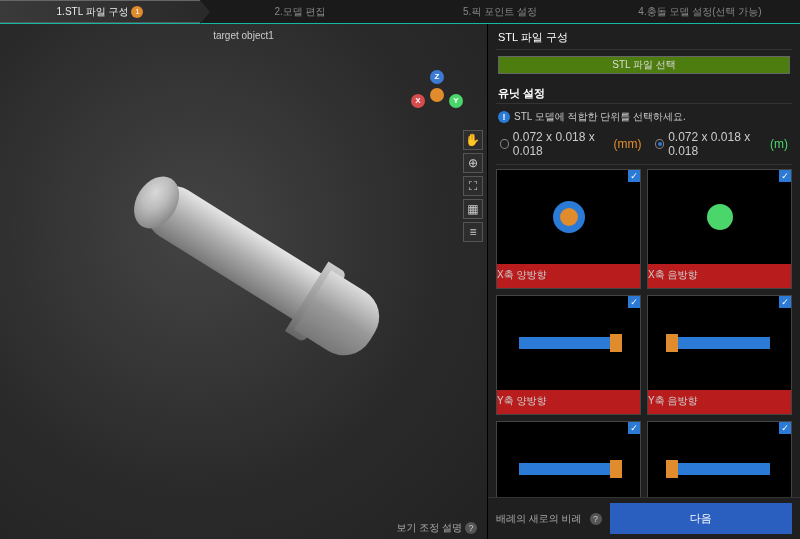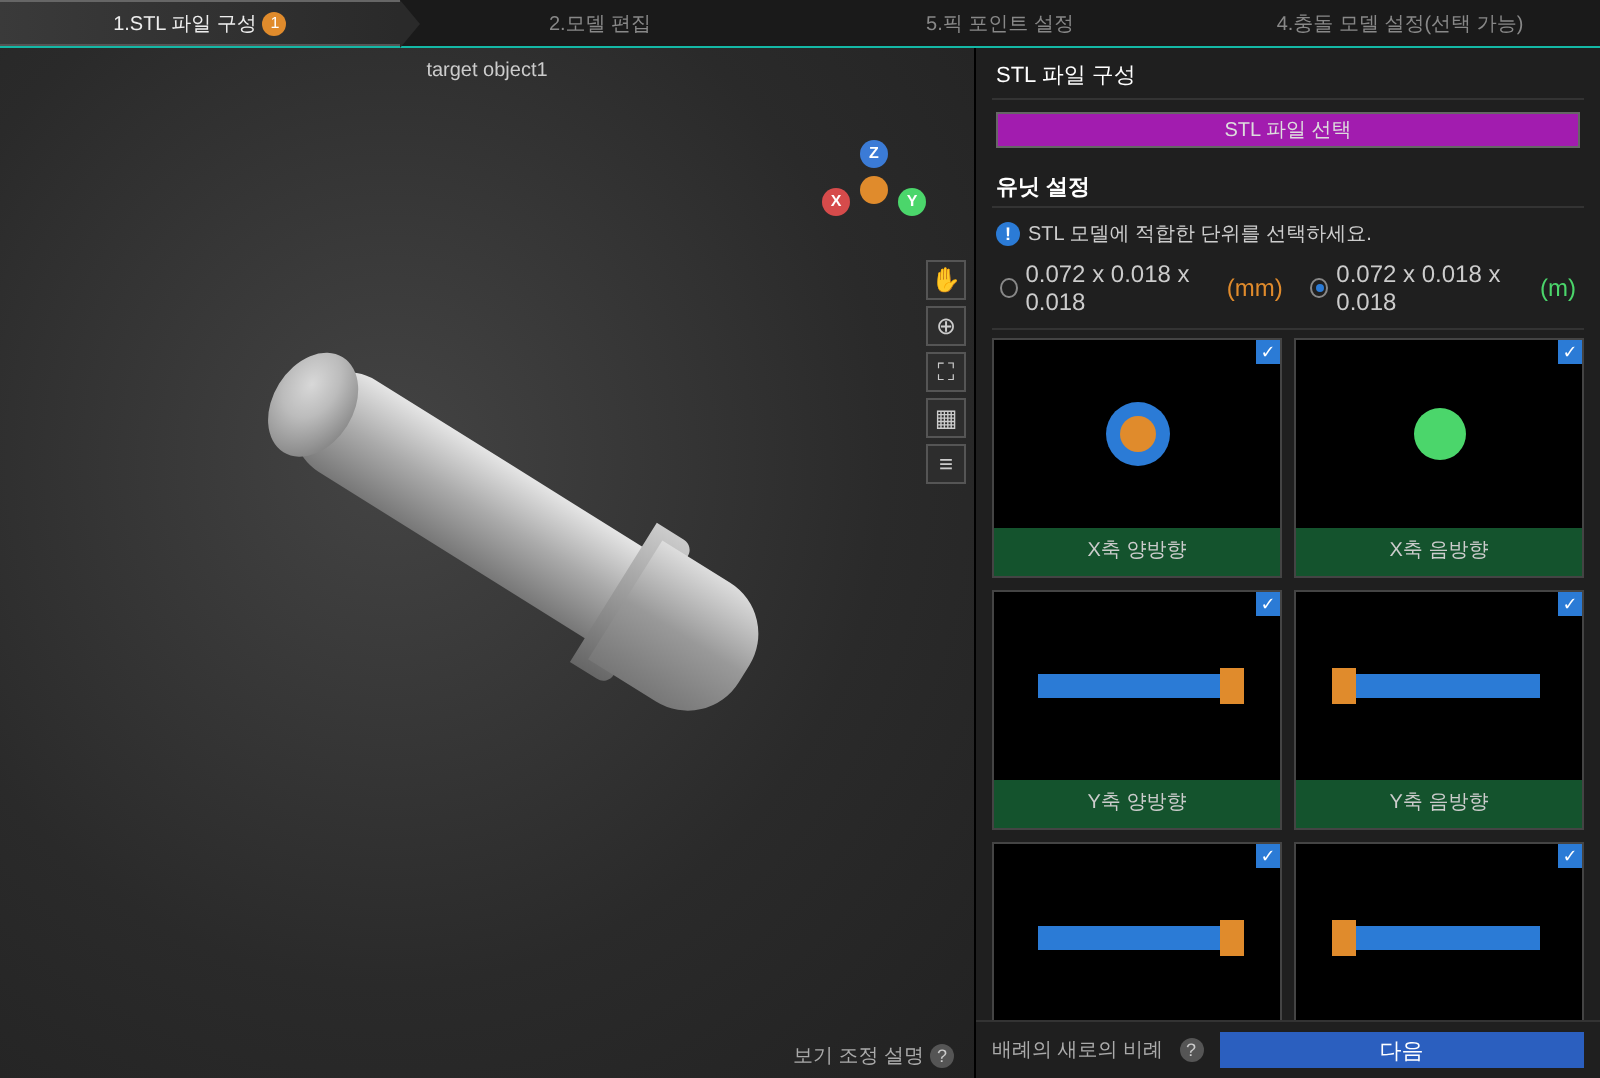--- a/index.html
+++ b/index.html
@@ -33,44 +33,44 @@
   .vtoolbar{position:absolute;right:4px;top:106px;width:20px;display:flex;flex-direction:column;gap:3px}
   .vtoolbar .tbtn{width:20px;height:20px;background:#2d2d2d;border:1px solid #555;display:flex;align-items:center;justify-content:center;cursor:pointer;color:#ccc;font-size:12px}
   
   .vp-foot{position:absolute;bottom:4px;right:10px;font-size:10px;color:#aaa}
   .vp-foot .q{display:inline-block;width:12px;height:12px;border-radius:50%;background:#555;color:#ccc;text-align:center;line-height:12px;font-size:9px;margin-left:3px}
   
   .panel{width:312px;background:#1f1f1f;display:flex;flex-direction:column;overflow:hidden}
   .panel h3{font-size:11px;font-weight:normal;color:#fff;padding:6px 10px 4px}
   .panel .sec-title{font-size:11px;color:#fff;padding:6px 10px 2px;font-weight:bold}
   .panel .divider{height:1px;background:#333;margin:0 8px 4px}
-  .file-btn{margin:2px 10px 6px;height:18px;background:#a21caf;border:1px solid #666;color:#ddd;font-size:10px;display:flex;align-items:center;justify-content:center;cursor:pointer}
+  .file-btn{margin:2px 10px 6px;height:18px;background:#4d7c0f;border:1px solid #666;color:#ddd;font-size:10px;display:flex;align-items:center;justify-content:center;cursor:pointer}
   .info-row{display:flex;align-items:center;gap:4px;padding:2px 10px;font-size:10px;color:#ccc}
   .info-ico{width:12px;height:12px;border-radius:50%;background:#2b7bd6;color:#fff;line-height:12px;text-align:center;font-size:9px;font-weight:bold}
   .radio-row{display:flex;gap:14px;padding:4px 12px 6px;font-size:12px;color:#ccc;align-items:flex-end}
   .radio{width:10px;height:10px;border:1px solid #888;border-radius:50%;display:inline-flex;align-items:center;justify-content:center}
   .radio.sel::after{content:"";width:4px;height:4px;border-radius:50%;background:#2b7bd6;display:block}
   .unit-mm{color:#e08b2c}
   .unit-m{color:#4bd66b}
   .help-ico{display:inline-block;width:12px;height:12px;border-radius:50%;background:#555;color:#ccc;text-align:center;line-height:12px;font-size:9px;margin-left:3px}
   
   .view-grid{flex:1;overflow-y:auto;padding:0 8px 4px;display:grid;grid-template-columns:1fr 1fr;gap:6px}
   .vcard{border:1px solid #444;background:#1a1a1a;position:relative;display:flex;flex-direction:column}
   .vcard .vimg{background:#000;height:94px;position:relative;overflow:hidden}
   .vcard .sel{position:absolute;top:0;right:0;width:12px;height:12px;background:#2b7bd6;display:flex;align-items:center;justify-content:center;color:#fff;font-size:9px}
-  .vcard .cap{text-align:center;font-size:10px;color:#ccc;padding:4px 0 6px;background:#14532d}
+  .vcard .cap{font-size:10px;color:#ccc;padding:4px 0 6px;background:#b91c1c}
   
   .circ-outer{position:absolute;left:50%;top:50%;width:30px;height:30px;border-radius:50%;transform:translate(-50%,-50%)}
   .shaft-side{position:absolute;left:50%;top:50%;height:12px;width:100px;background:#2b7bd6;transform:translate(-50%,-50%)}
   .head-side{position:absolute;top:50%;width:12px;height:18px;background:#e08b2c;transform:translateY(-50%)}
   
   .panel-foot{border-top:1px solid #333;padding:5px 8px;display:flex;align-items:center;gap:8px}
   .foot-txt{font-size:10px;color:#aaa;flex:0 0 auto}
   .foot-help{width:12px;height:12px;border-radius:50%;background:#555;color:#ccc;text-align:center;line-height:12px;font-size:9px}
-  .next-btn{flex:1;height:18px;background:#2b5fbf;color:#fff;font-size:11px;display:flex;align-items:center;justify-content:center;cursor:pointer}
+  .next-btn{flex:1;height:31px;background:#2b5fbf;color:#fff;font-size:11px;display:flex;align-items:center;justify-content:center;cursor:pointer}
   
   .view-grid::-webkit-scrollbar{width:6px}
   .view-grid::-webkit-scrollbar-thumb{background:#444}
 </style>
 </head>
 <body>
 
 <div class="stepper">
   <div class="step active">
     <span class="lbl"><span>1.STL 파일 구성</span><span class="badge-num">1</span></span>

